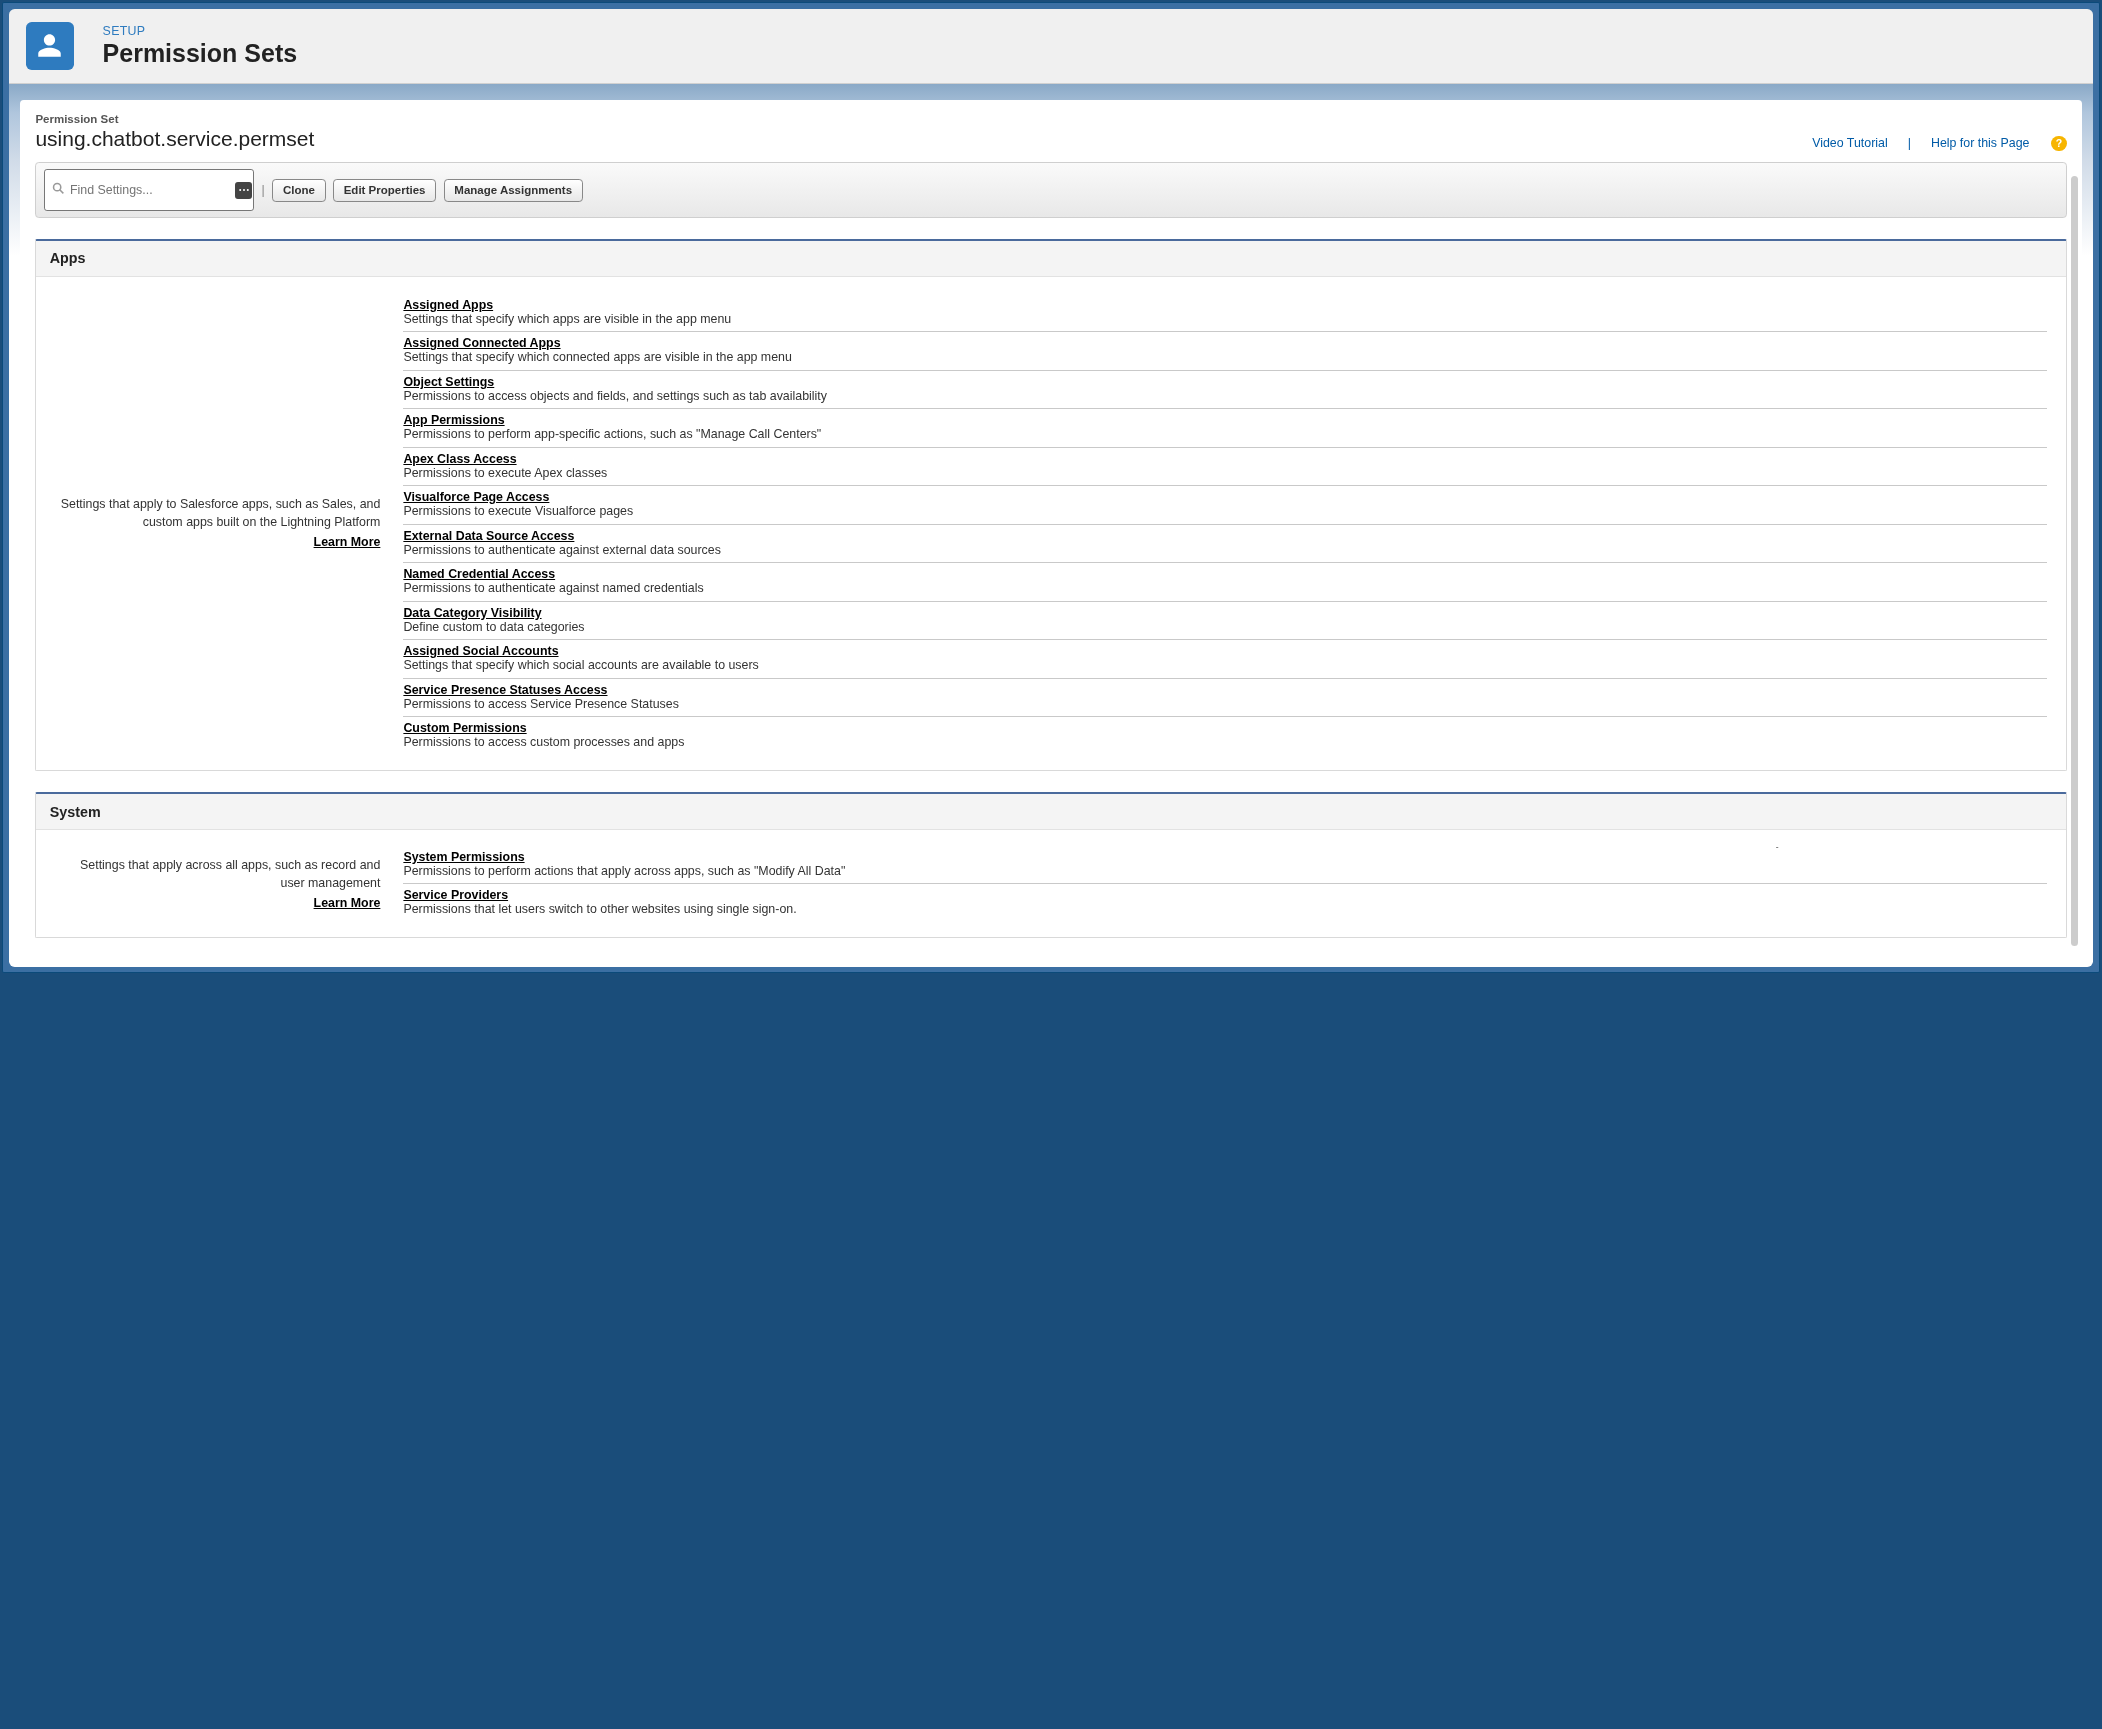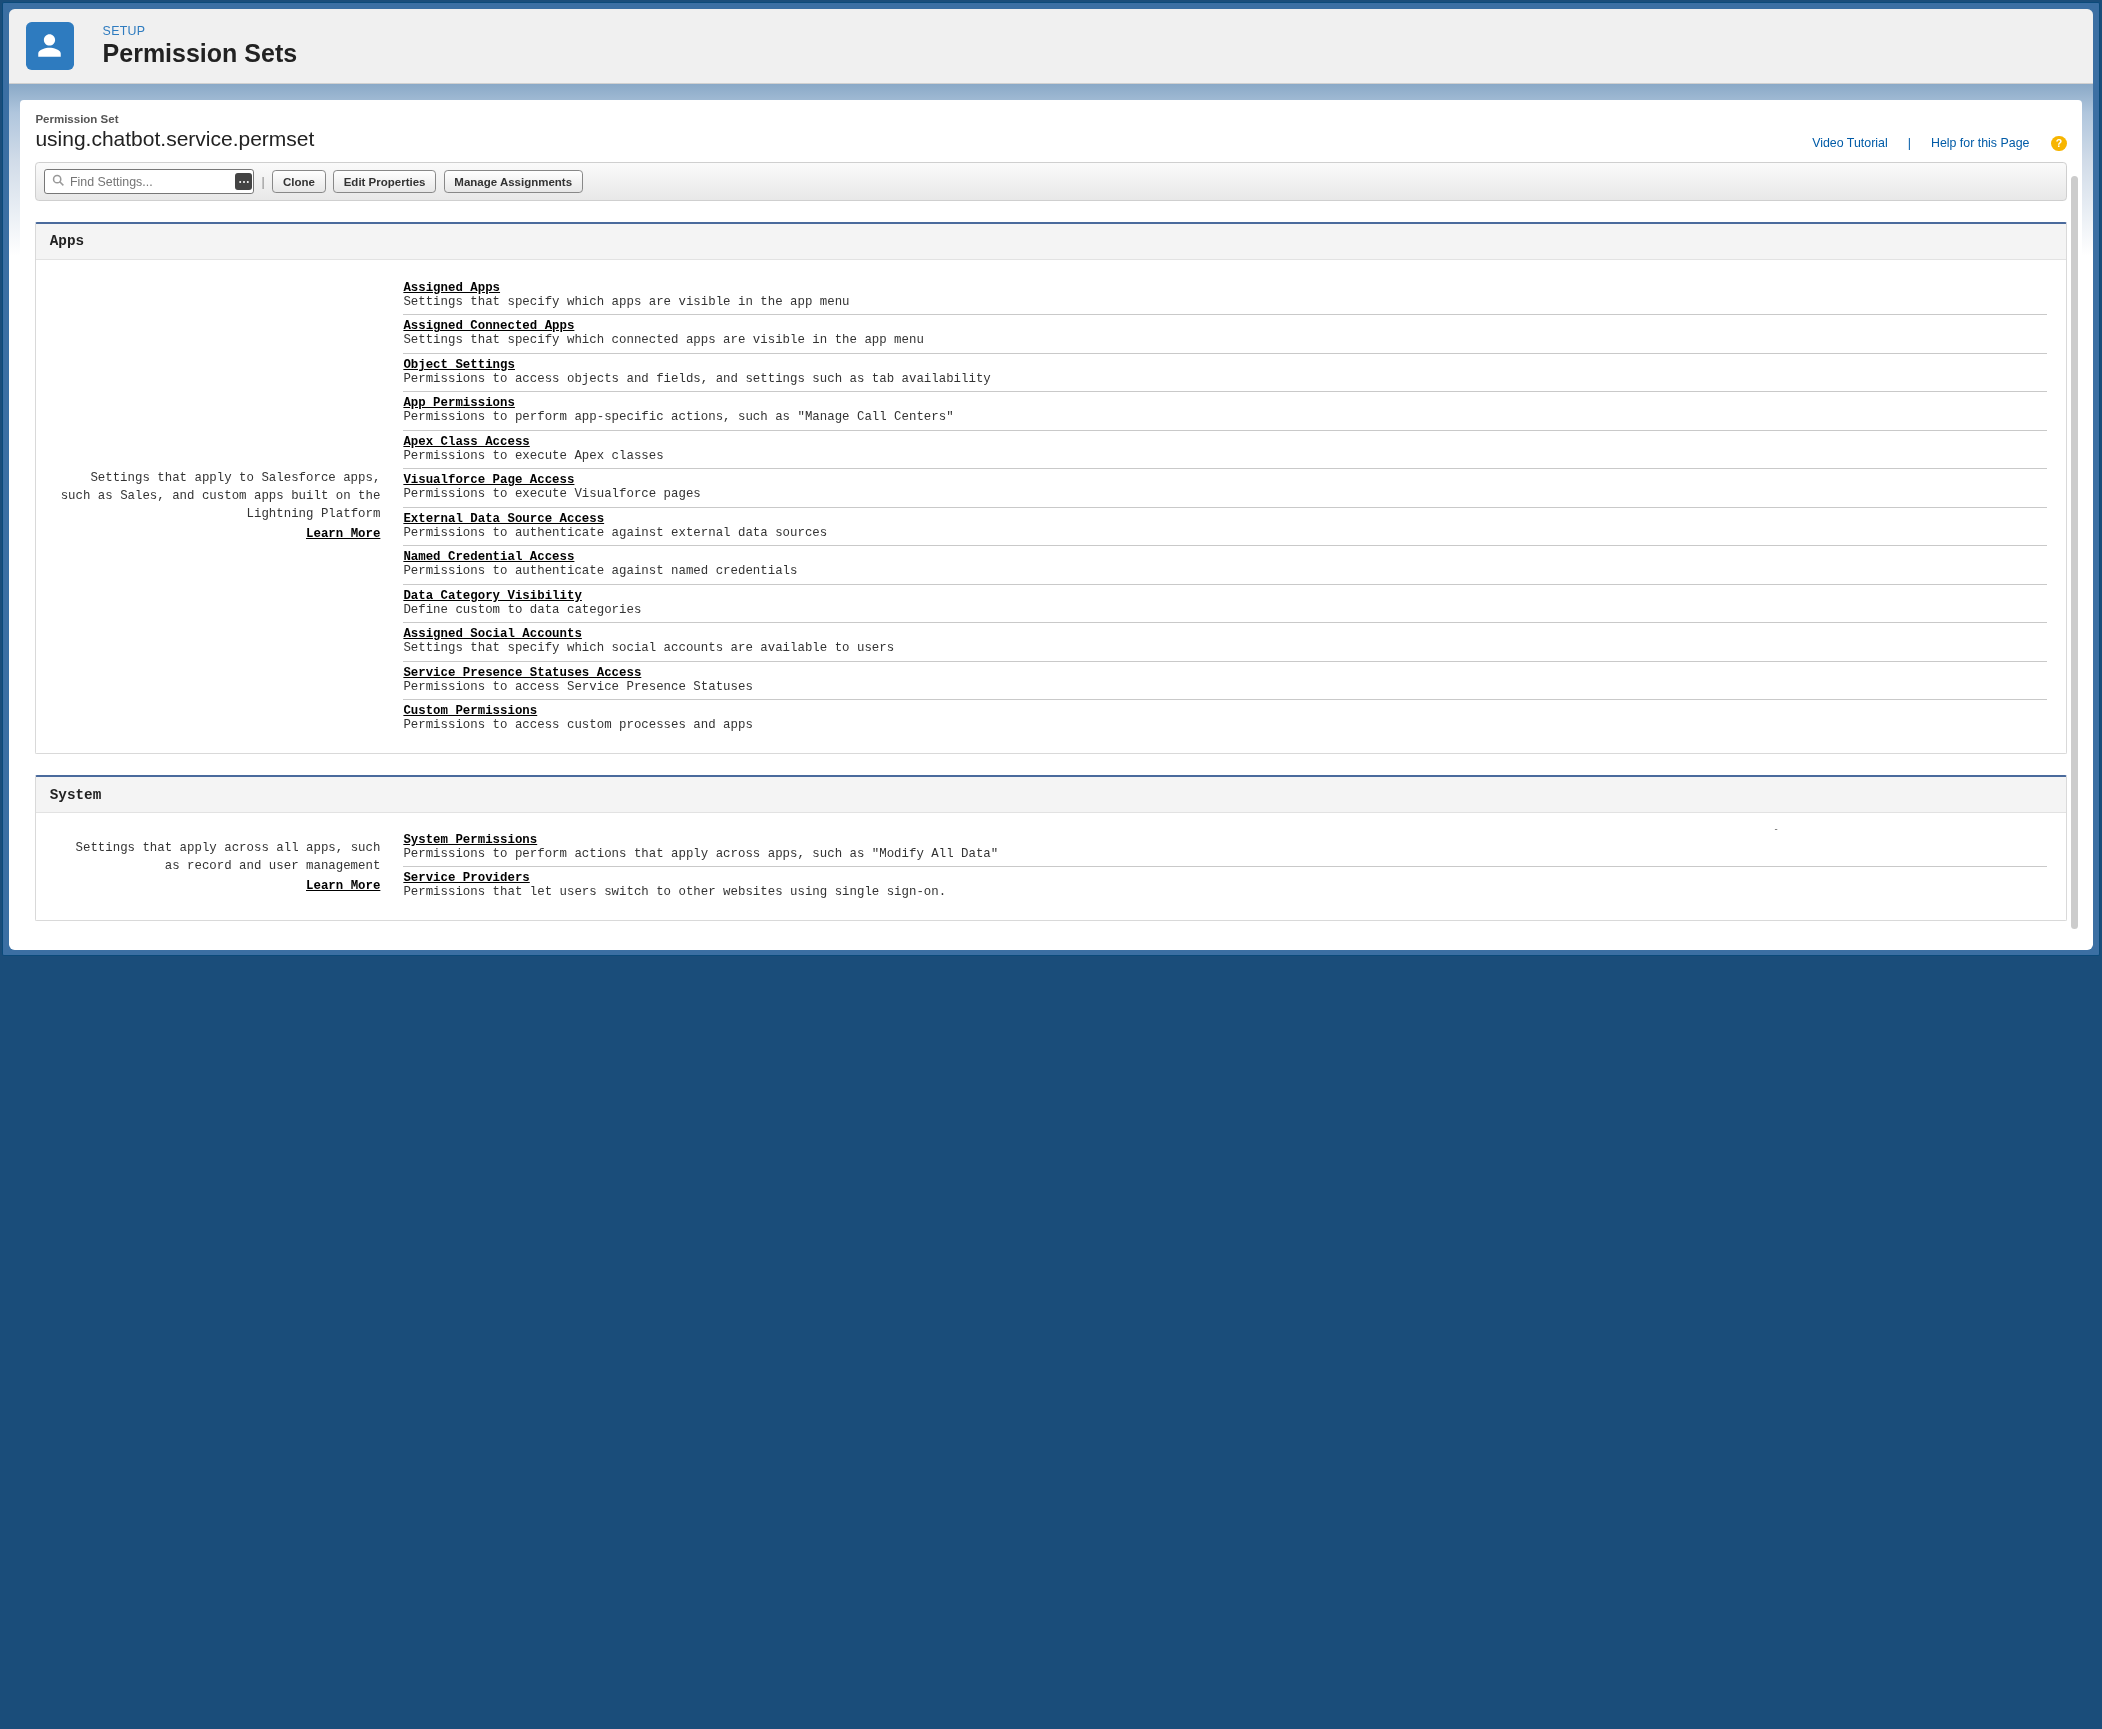--- a/index.html
+++ b/index.html
@@ -121,21 +121,21 @@
     align-items: center;
   }
   .search-wrap .sicon {
     position: absolute;
     left: 7.6px;
     color: #999;
     font-size: 12.4px;
     pointer-events: none;
   }
   .search-input {
-    height: 25px;
+    height: 42px;
     width: 210px;
     border: 1.9px solid #777;
     border-radius: 2.9px;
     padding: 0 27px 0 25px;
     font-size: 12.4px;
     background: #fff;
   }
   .search-trigger {
     position: absolute;
     right: 1.9px;
@@ -161,21 +161,20 @@
     font-weight: 700;
     color: #333;
     cursor: pointer;
   }
 
   .section {
     margin-top: 21px;
     border: 1px solid #d9d9d9;
     border-top: 2.9px solid #4a6a9c;
     border-radius: 1.9px;
-    font-family: Liberation Mono, monospace;
   }
   .section-hd {
     background: #f4f4f4;
     padding: 9.6px 13.4px;
     font-size: 14.3px;
     font-weight: 700;
     color: #222;
     border-bottom: 1px solid #e2e2e2;
   }
   .section-body {

